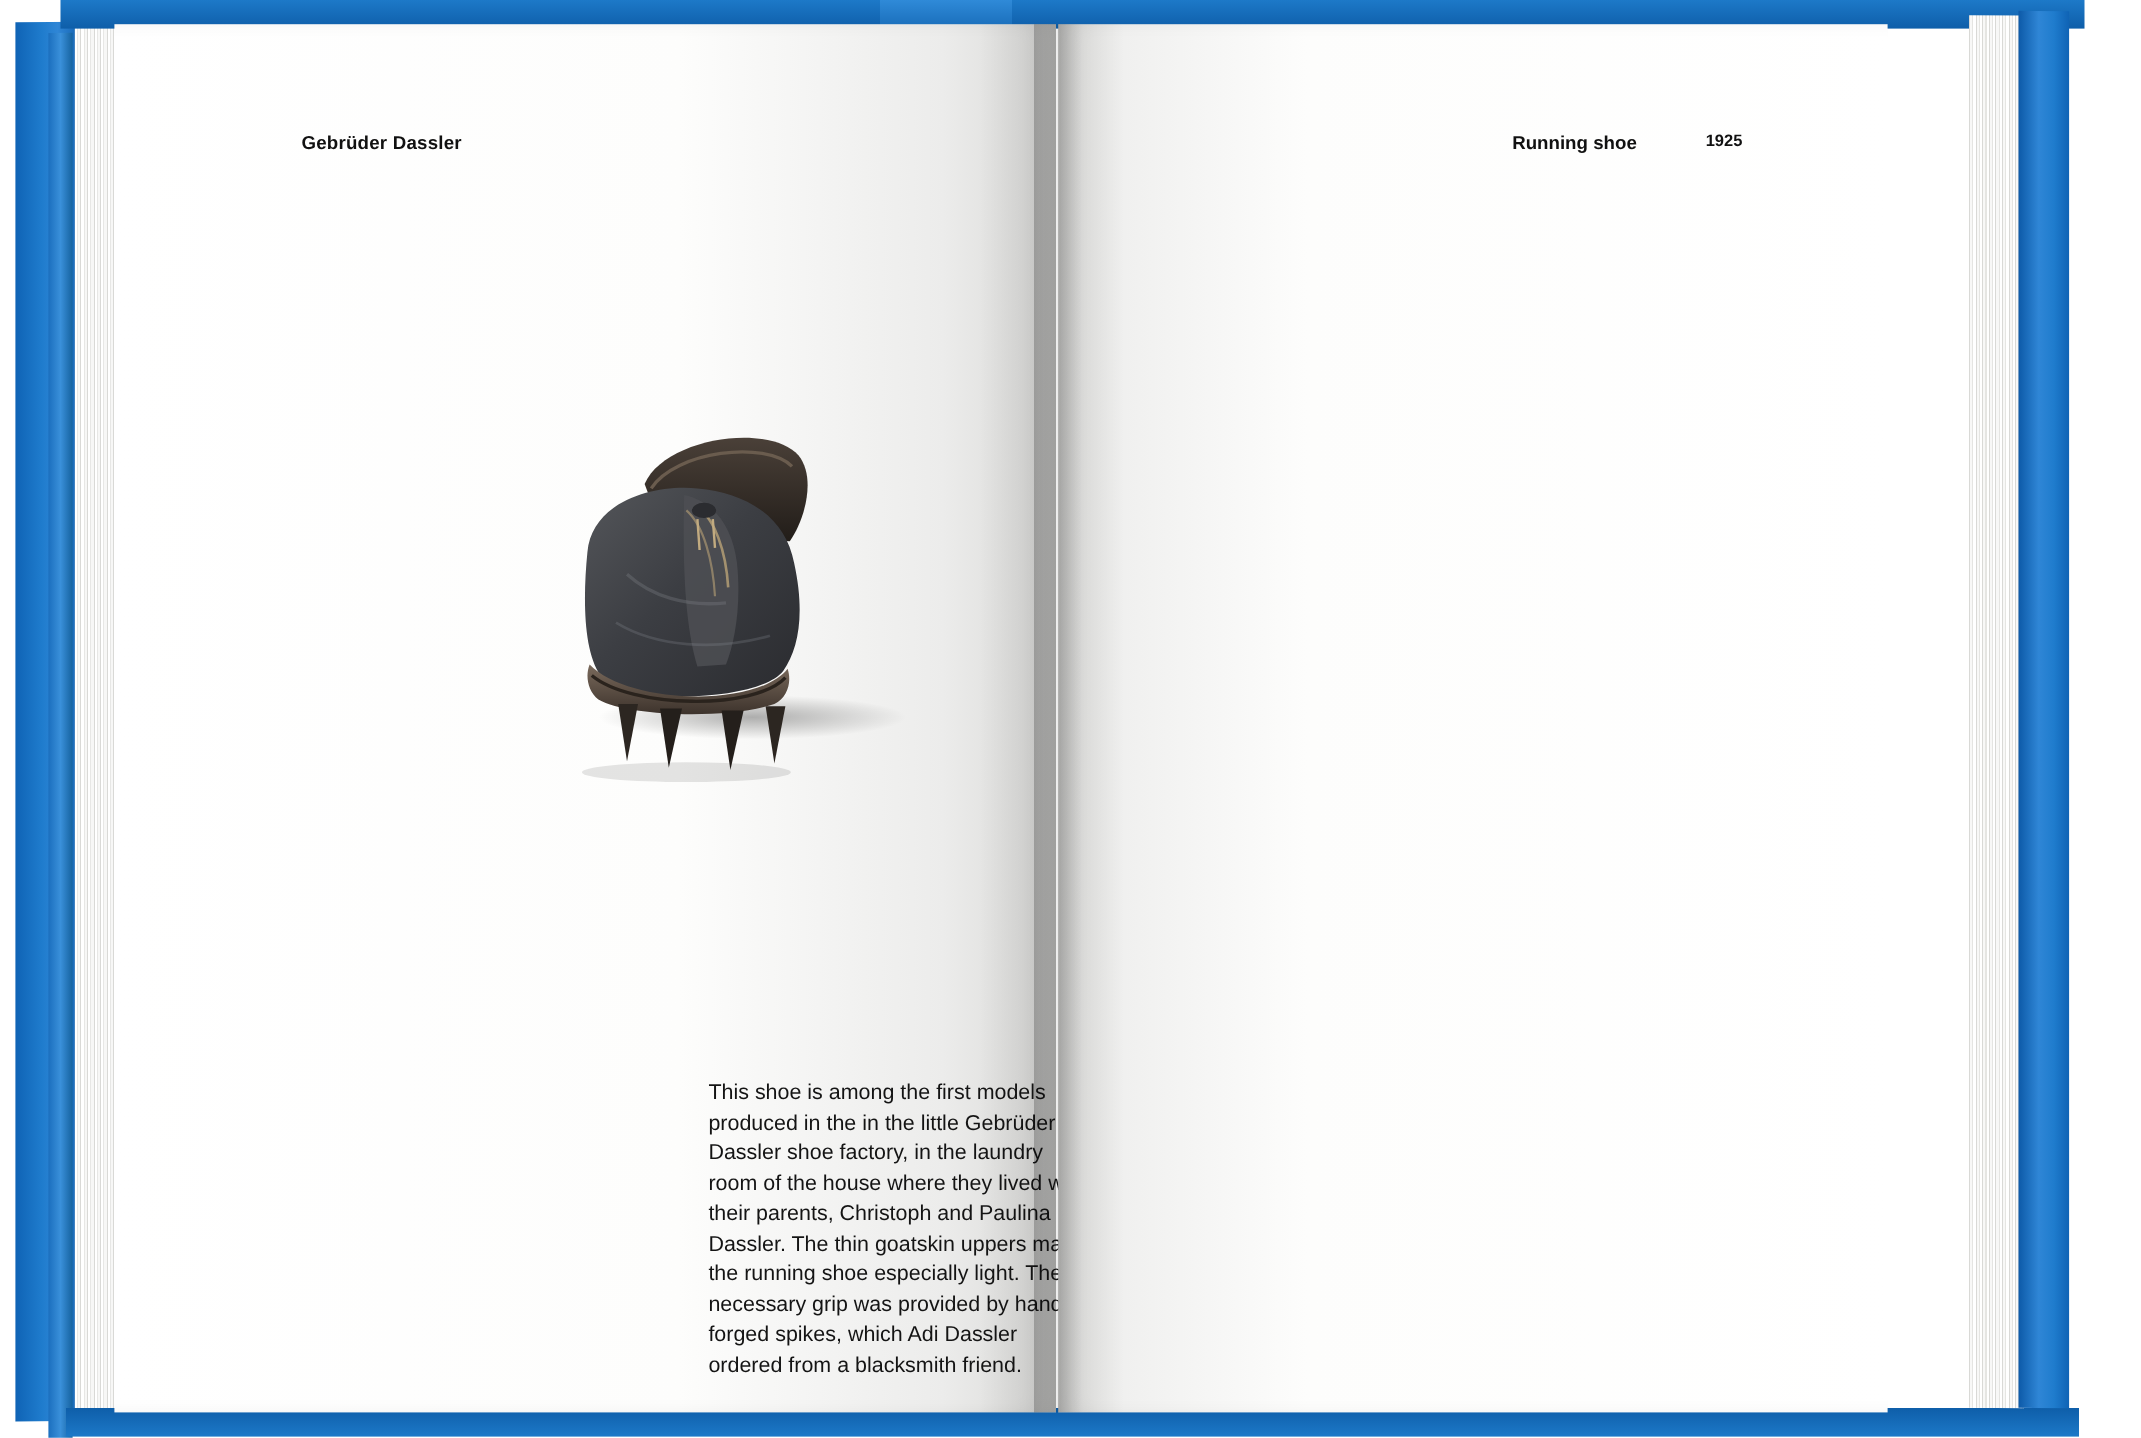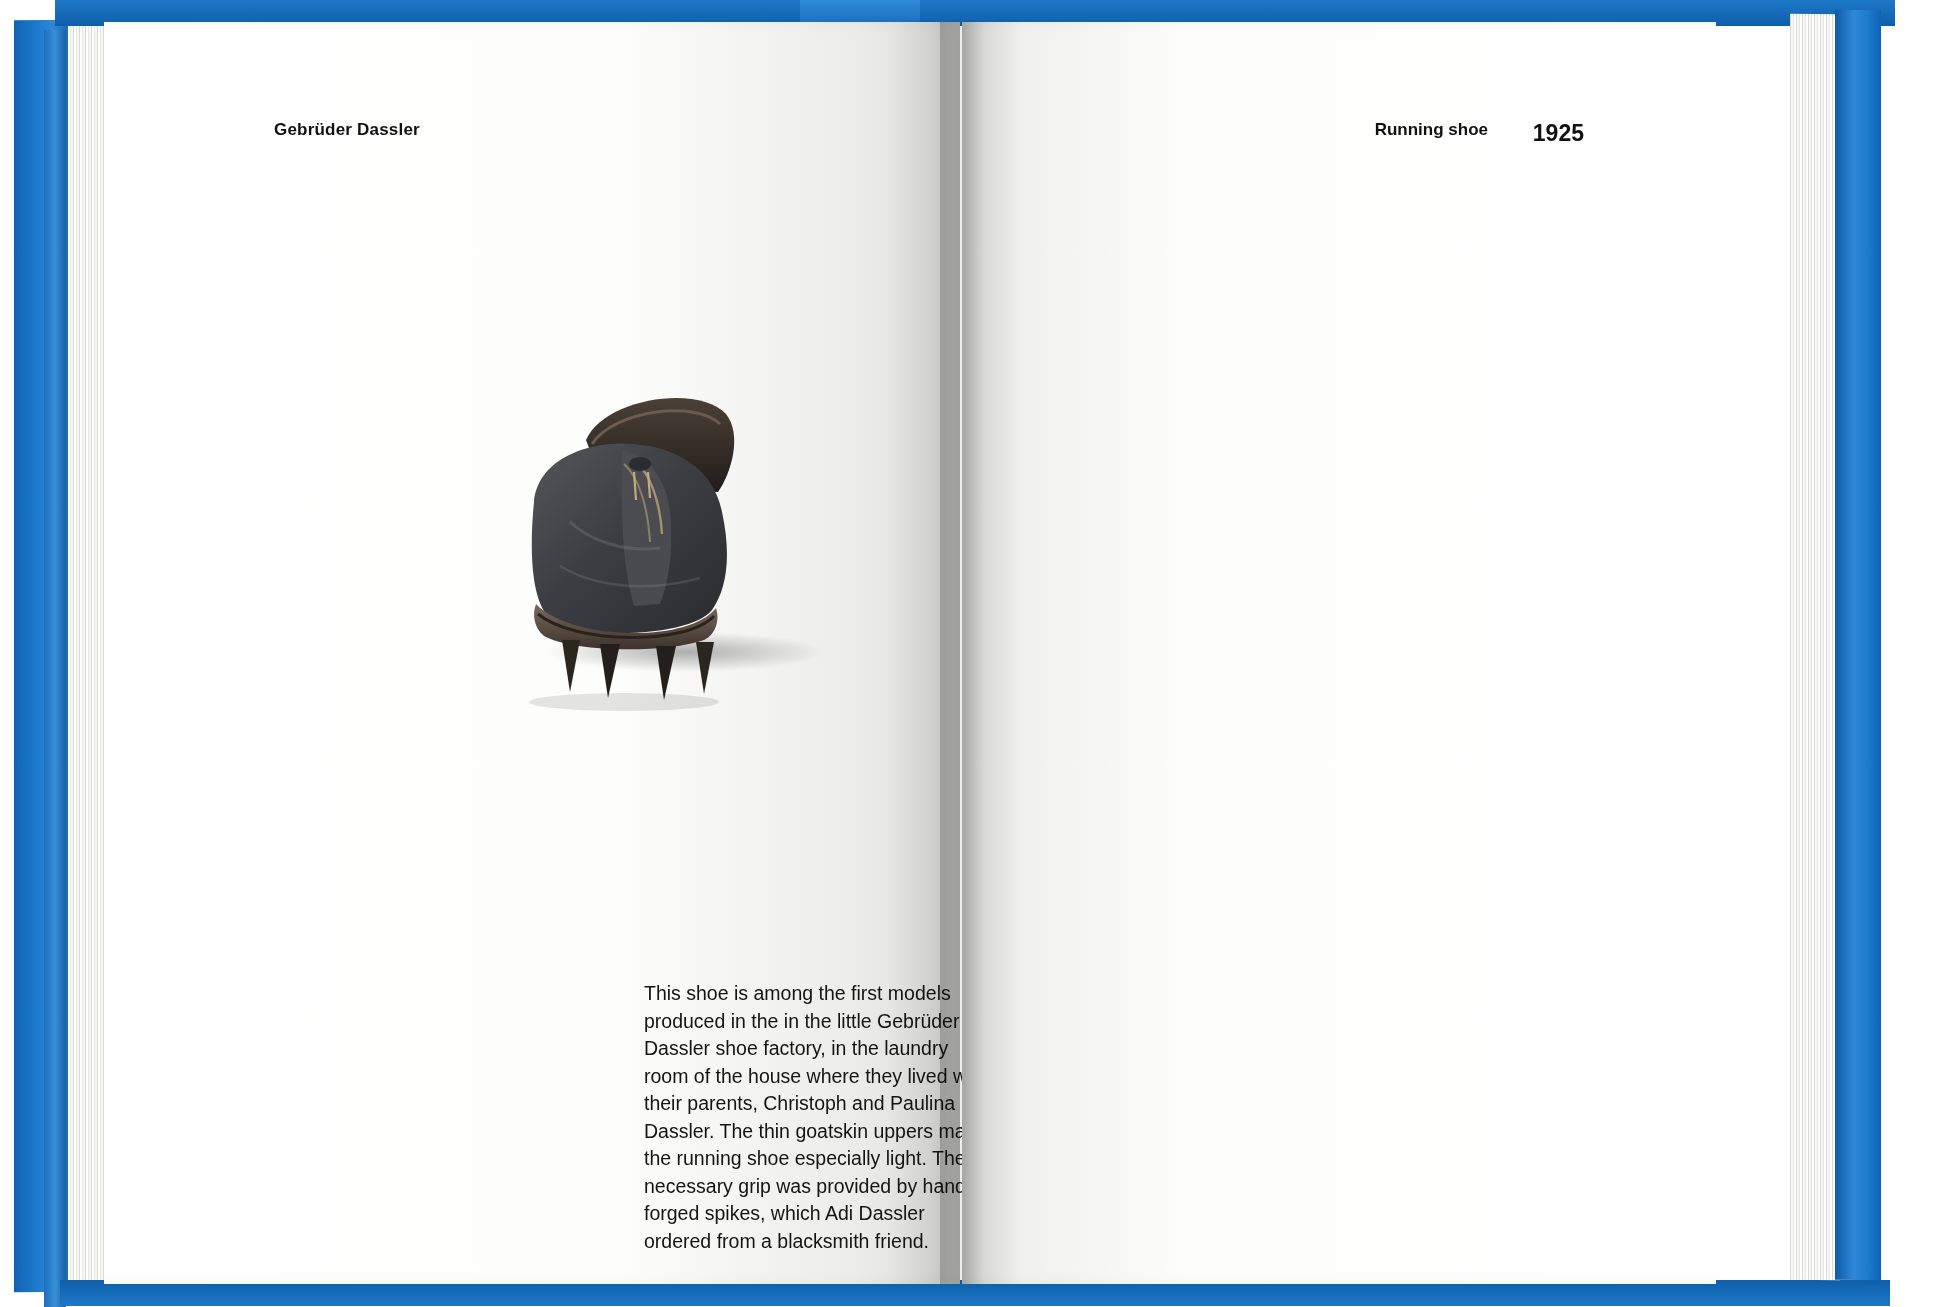--- a/index.html
+++ b/index.html
@@ -156,21 +156,21 @@
   }
   .folio {
     position: absolute;
     font-size: 14px;
     color: #2b2b2b;
   }
 
   .rh-left      { left: 170px;  top: 98px; }
   .folio-left   { left: 870px;  top: 99px; }
   .rh-right-title { position: absolute; right: 228px; top: 98px; font-size: 17px; font-weight: bold; color:#111; }
-  .rh-right-year  { position: absolute; right: 132px; top: 98px; font-size: 23px; font-weight: bold; color:#111; }
+  .rh-right-year  { position: absolute; right: 132px; top: 98px; font-size: 15px; font-weight: bold; color:#111; }
 
   
   .photo {
     position: absolute;
   }
 
   .shoe-front {
     left: 370px;
     top: 330px;
     width: 420px;

